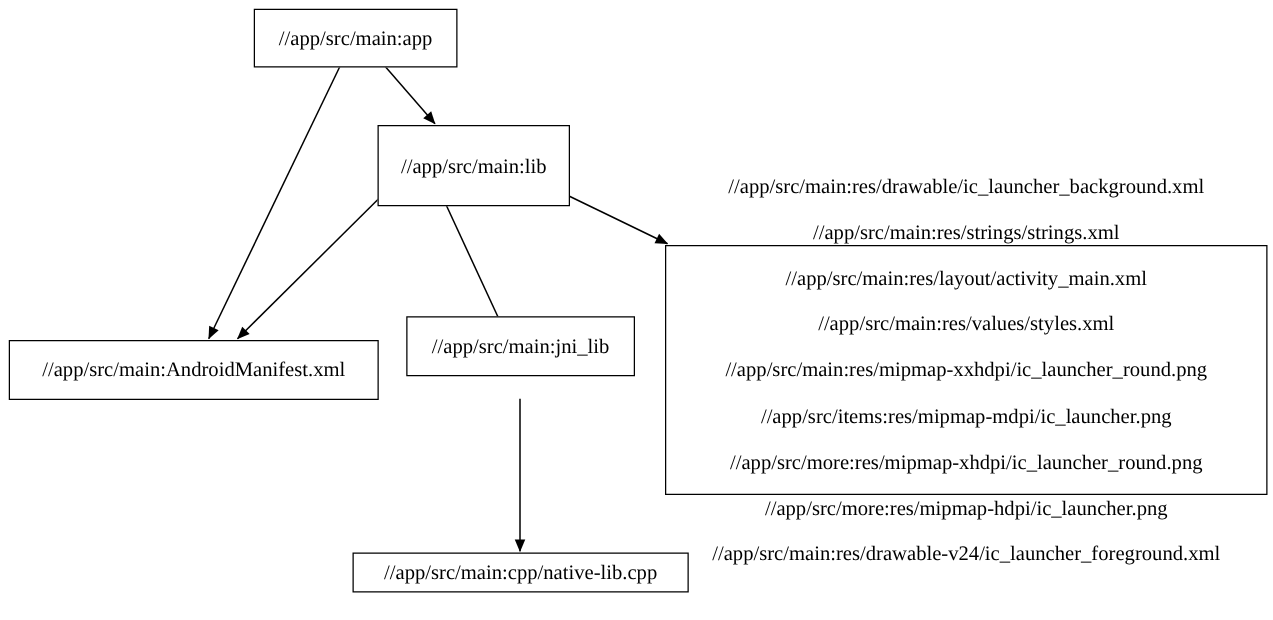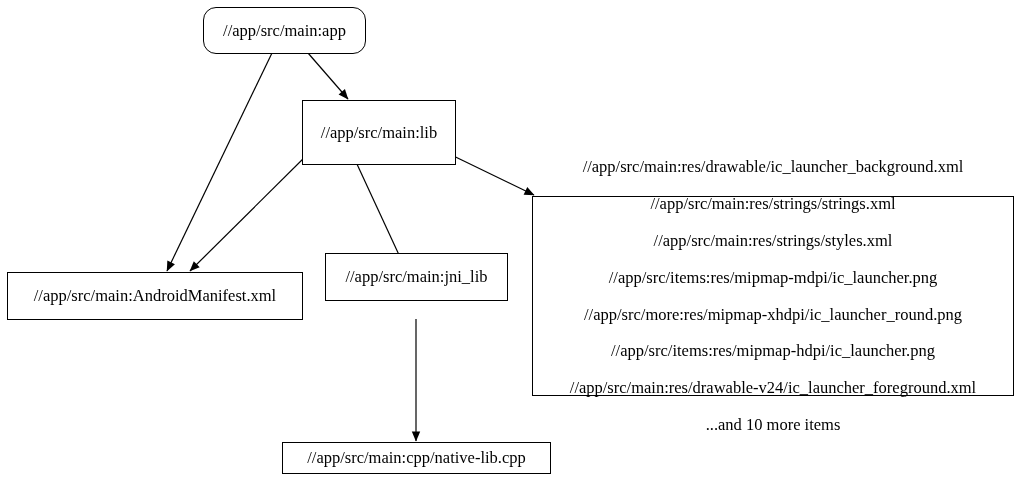--- a/index.html
+++ b/index.html
@@ -23,21 +23,21 @@
     background: #ffffff;
     display: flex;
     flex-direction: column;
     align-items: center;
     justify-content: center;
     text-align: center;
     font-size: 16.5px;
     line-height: 19.8px;
     white-space: nowrap;
   }
-  #node-app        { left: 203px; top: 7px;   width: 163px; height: 47px; border-radius: 13px; }
+  #node-app        { left: 203px; top: 7px;   width: 163px; height: 47px; }
   #node-lib        { left: 302px; top: 100px; width: 154px; height: 65px; }
   #node-manifest   { left: 7px;   top: 272px; width: 296px; height: 48px; }
   #node-jni-lib    { left: 325px; top: 253px; width: 183px; height: 48px; }
   #node-resources  { left: 532px; top: 196px; width: 482px; height: 200px; gap: 17px; }
   #node-native-lib { left: 282px; top: 442px; width: 269px; height: 32px; }
   #edge-layer {
     position: absolute;
     left: 0;
     top: 0;
     width: 1018px;
@@ -80,25 +80,26 @@
     <span>//app/src/main:AndroidManifest.xml</span>
   </div>
 
   <div class="node" id="node-jni-lib">
     <span>//app/src/main:jni_lib</span>
   </div>
 
   <div class="node" id="node-resources">
     <span>//app/src/main:res/drawable/ic_launcher_background.xml</span>
     <span>//app/src/main:res/strings/strings.xml</span>
-    <span>//app/src/main:res/strings/styles.xml</span>
+    <span>//app/src/main:res/layout/activity_main.xml</span>
+    <span>//app/src/main:res/values/styles.xml</span>
+    <span>//app/src/main:res/mipmap-xxhdpi/ic_launcher_round.png</span>
     <span>//app/src/items:res/mipmap-mdpi/ic_launcher.png</span>
     <span>//app/src/more:res/mipmap-xhdpi/ic_launcher_round.png</span>
-    <span>//app/src/items:res/mipmap-hdpi/ic_launcher.png</span>
+    <span>//app/src/more:res/mipmap-hdpi/ic_launcher.png</span>
     <span>//app/src/main:res/drawable-v24/ic_launcher_foreground.xml</span>
-    <span>...and 10 more items</span>
   </div>
 
   <div class="node" id="node-native-lib">
     <span>//app/src/main:cpp/native-lib.cpp</span>
   </div>
 
 </div>
 
 </body></html>

